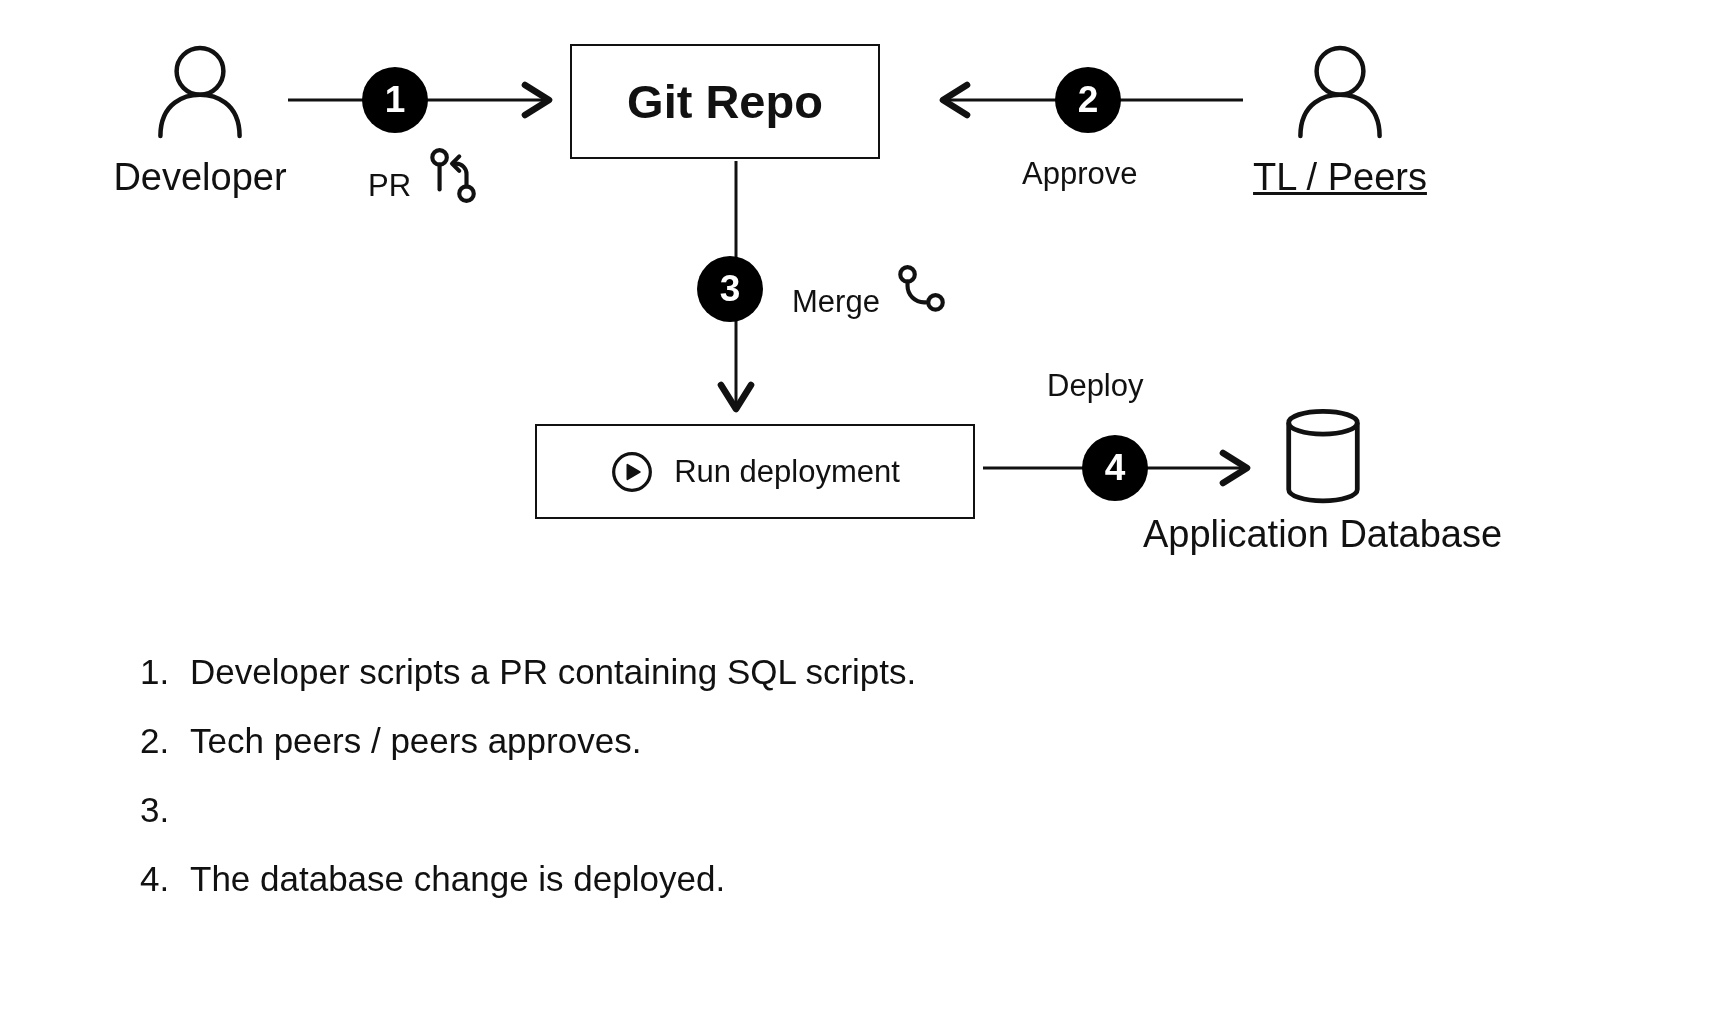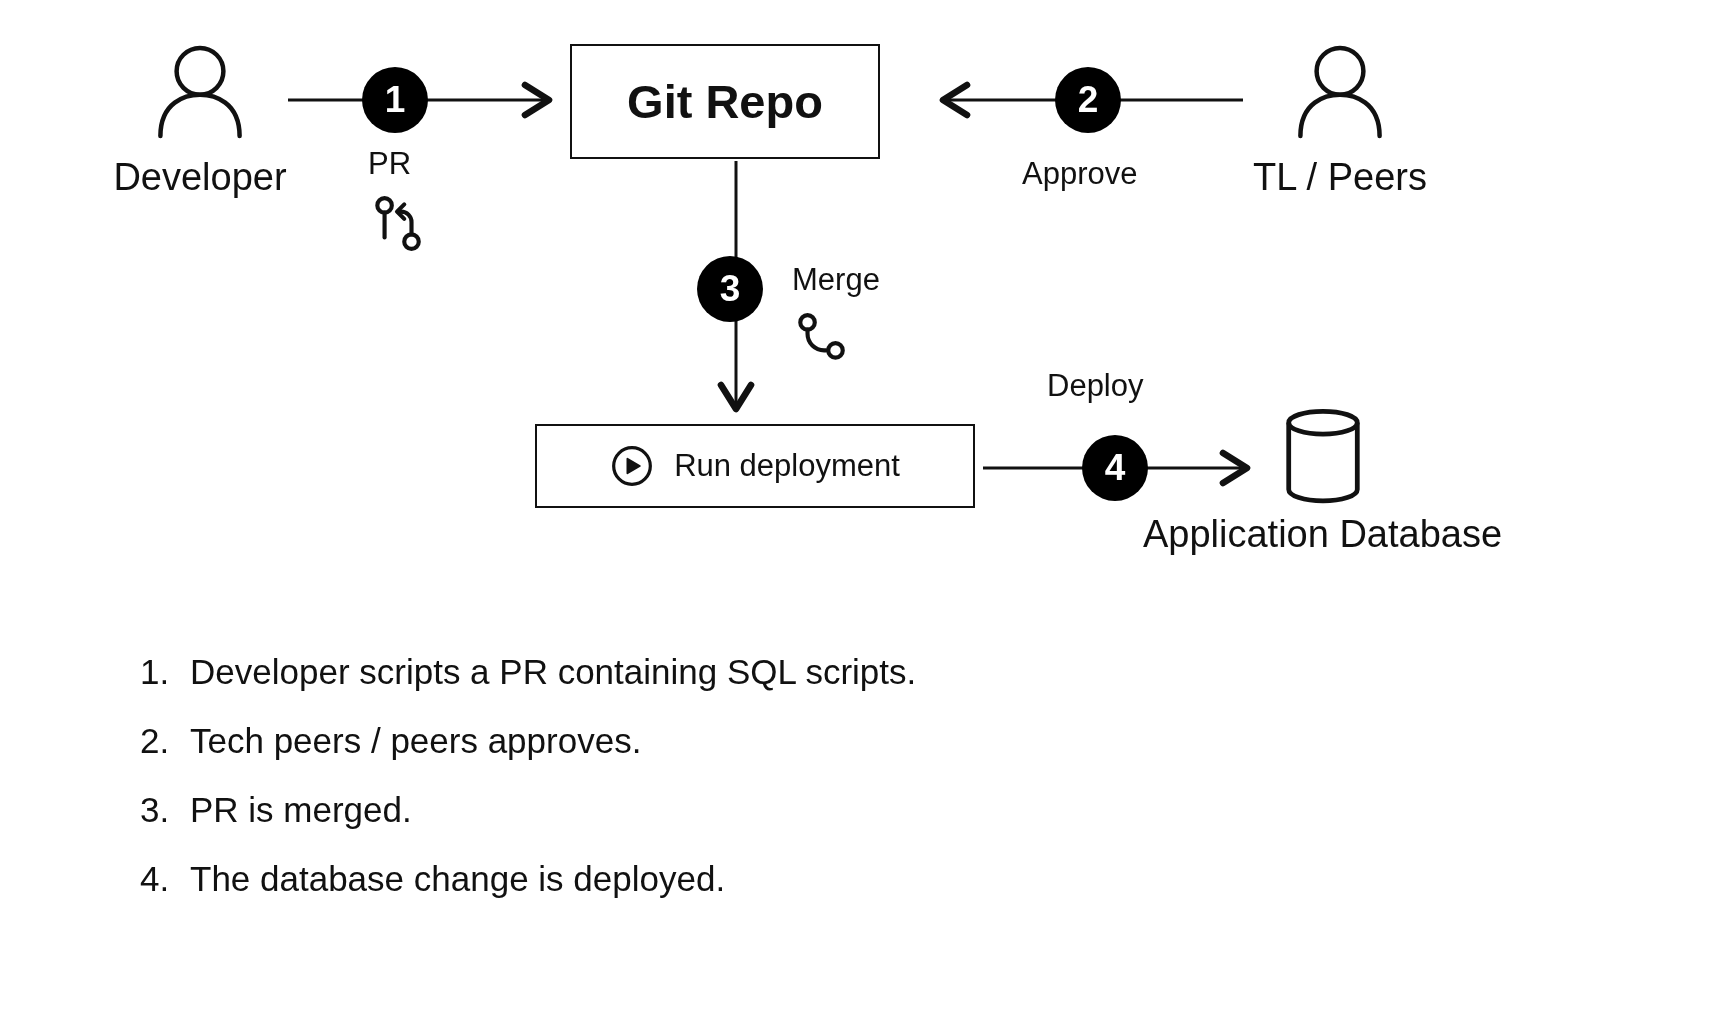--- a/index.html
+++ b/index.html
@@ -34,21 +34,21 @@
     justify-content: center;
   }
   .git-repo-box {
     left: 570px; top: 44px;
     width: 310px; height: 115px;
     font-size: 47px;
     font-weight: 700;
   }
   .run-box {
     left: 535px; top: 424px;
-    width: 440px; height: 84px;
+    width: 440px; height: 95px;
     gap: 20px;
     font-size: 31px;
   }
   .badge {
     position: absolute;
     width: 66px; height: 66px;
     border-radius: 50%;
     background: #000000;
     color: #ffffff;
     font-size: 37px;
@@ -58,24 +58,23 @@
     justify-content: center;
   }
   .badge-1 { left: 362px; top: 67px; }
   .badge-2 { left: 1055px; top: 67px; }
   .badge-3 { left: 697px; top: 256px; }
   .badge-4 { left: 1082px; top: 435px; }
   .edge-label {
     position: absolute;
     font-size: 31px;
     display: flex;
-    align-items: flex-start;
+    align-items: flex-end;
     gap: 12px;
     white-space: nowrap;
-    flex-direction: column;
   }
   .pr-label { left: 368px; top: 146px; }
   .approve-label { left: 1022px; top: 156px; }
   .merge-label { left: 792px; top: 262px; }
   .deploy-label { left: 1047px; top: 368px; }
   .connector-layer {
     position: absolute;
     left: 0; top: 0;
     width: 1728px; height: 1016px;
     pointer-events: none;
@@ -116,21 +115,21 @@
         <path d="M16 104 C16 66 44 58 60 58 C76 58 104 66 104 104" fill="none" stroke="#111111" stroke-width="5" stroke-linecap="round"></path>
       </svg>
     </span>
     <span class="node-label">Developer</span>
   </div>
 
   <div class="box git-repo-box">
     <span>Git Repo</span>
   </div>
 
-  <div class="node" style="left:1240px; top:40px; width:200px;">
+  <div class="node" style="left:1240px; top:40px; width:200px;text-decoration:underline;">
     <span>
       <svg class="icon-svg" width="108" height="104" viewBox="0 0 120 110" xmlns="http://www.w3.org/2000/svg">
         <circle cx="60" cy="32" r="26" fill="none" stroke="#111111" stroke-width="5"></circle>
         <path d="M16 104 C16 66 44 58 60 58 C76 58 104 66 104 104" fill="none" stroke="#111111" stroke-width="5" stroke-linecap="round"></path>
       </svg>
     </span>
     <span class="node-label">TL / Peers</span>
   </div>
 
   <div class="badge badge-1">1</div>
@@ -194,21 +193,20 @@
     <div class="step">
       <span class="step-num">1.</span>
       <span class="step-text">Developer scripts a PR containing SQL scripts.</span>
     </div>
     <div class="step">
       <span class="step-num">2.</span>
       <span class="step-text">Tech peers / peers approves.</span>
     </div>
     <div class="step">
       <span class="step-num">3.</span>
-      <span class="step-text">PR is merged.</span>
     </div>
     <div class="step">
       <span class="step-num">4.</span>
       <span class="step-text">The database change is deployed.</span>
     </div>
   </div>
 
 </div>
 
 </body></html>

